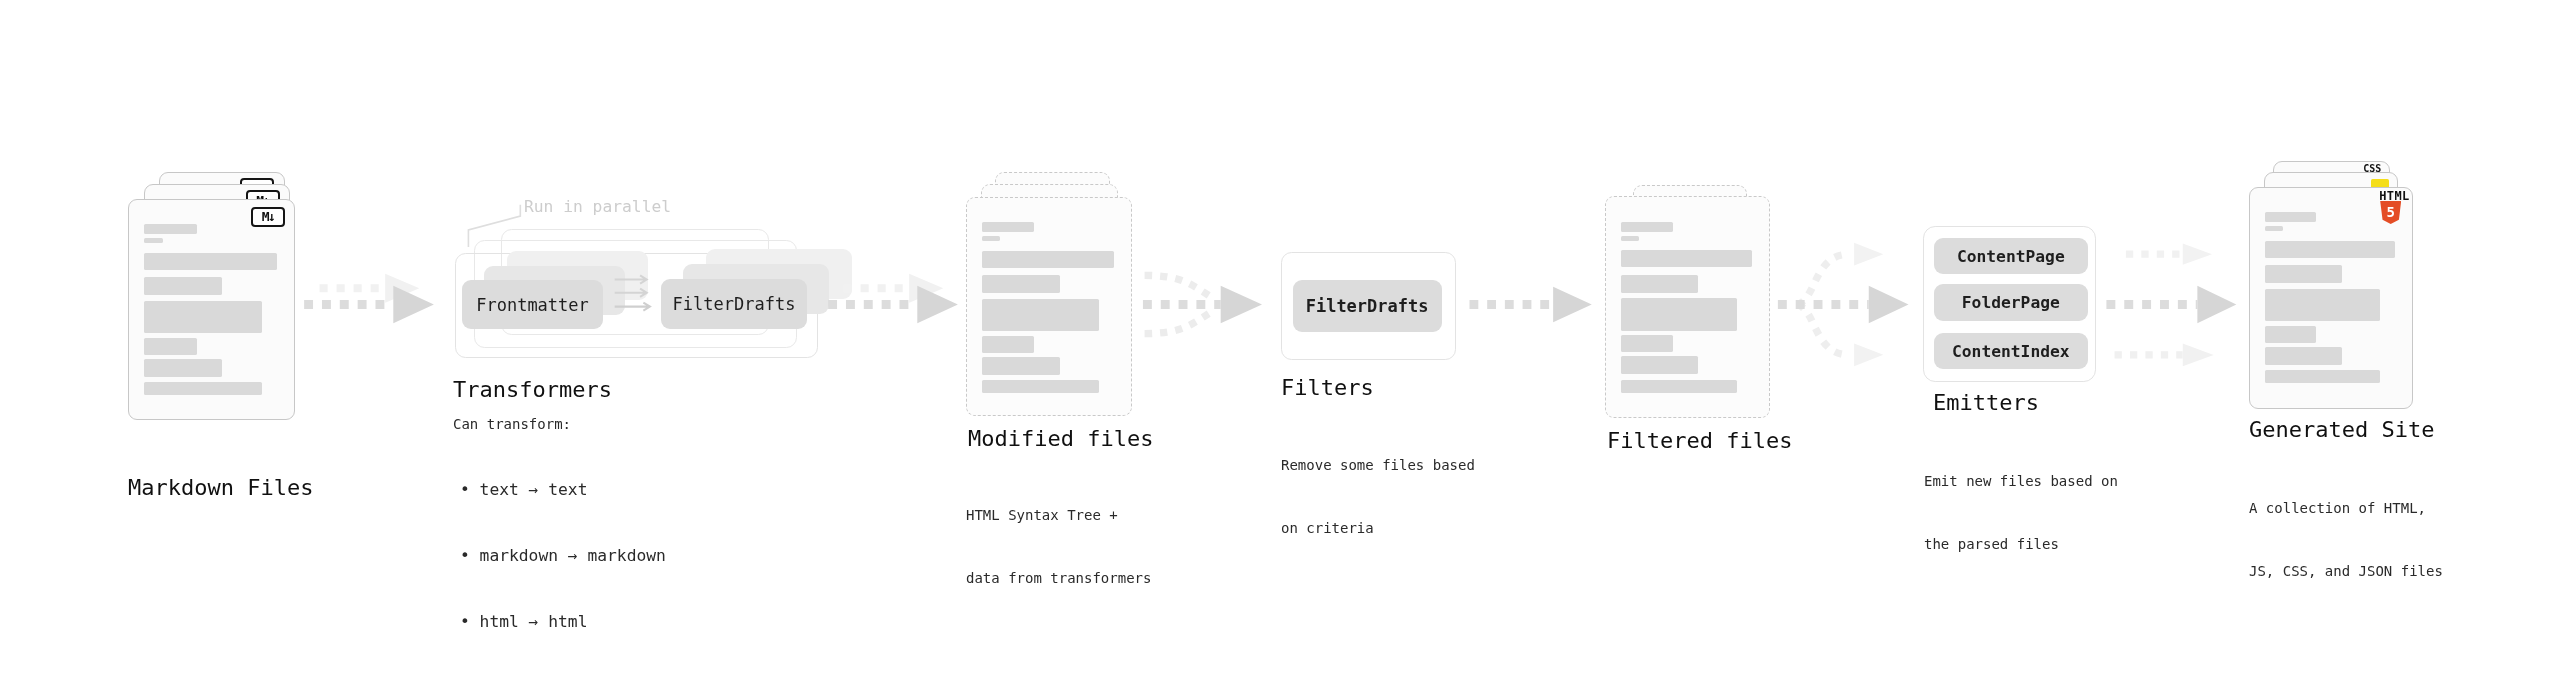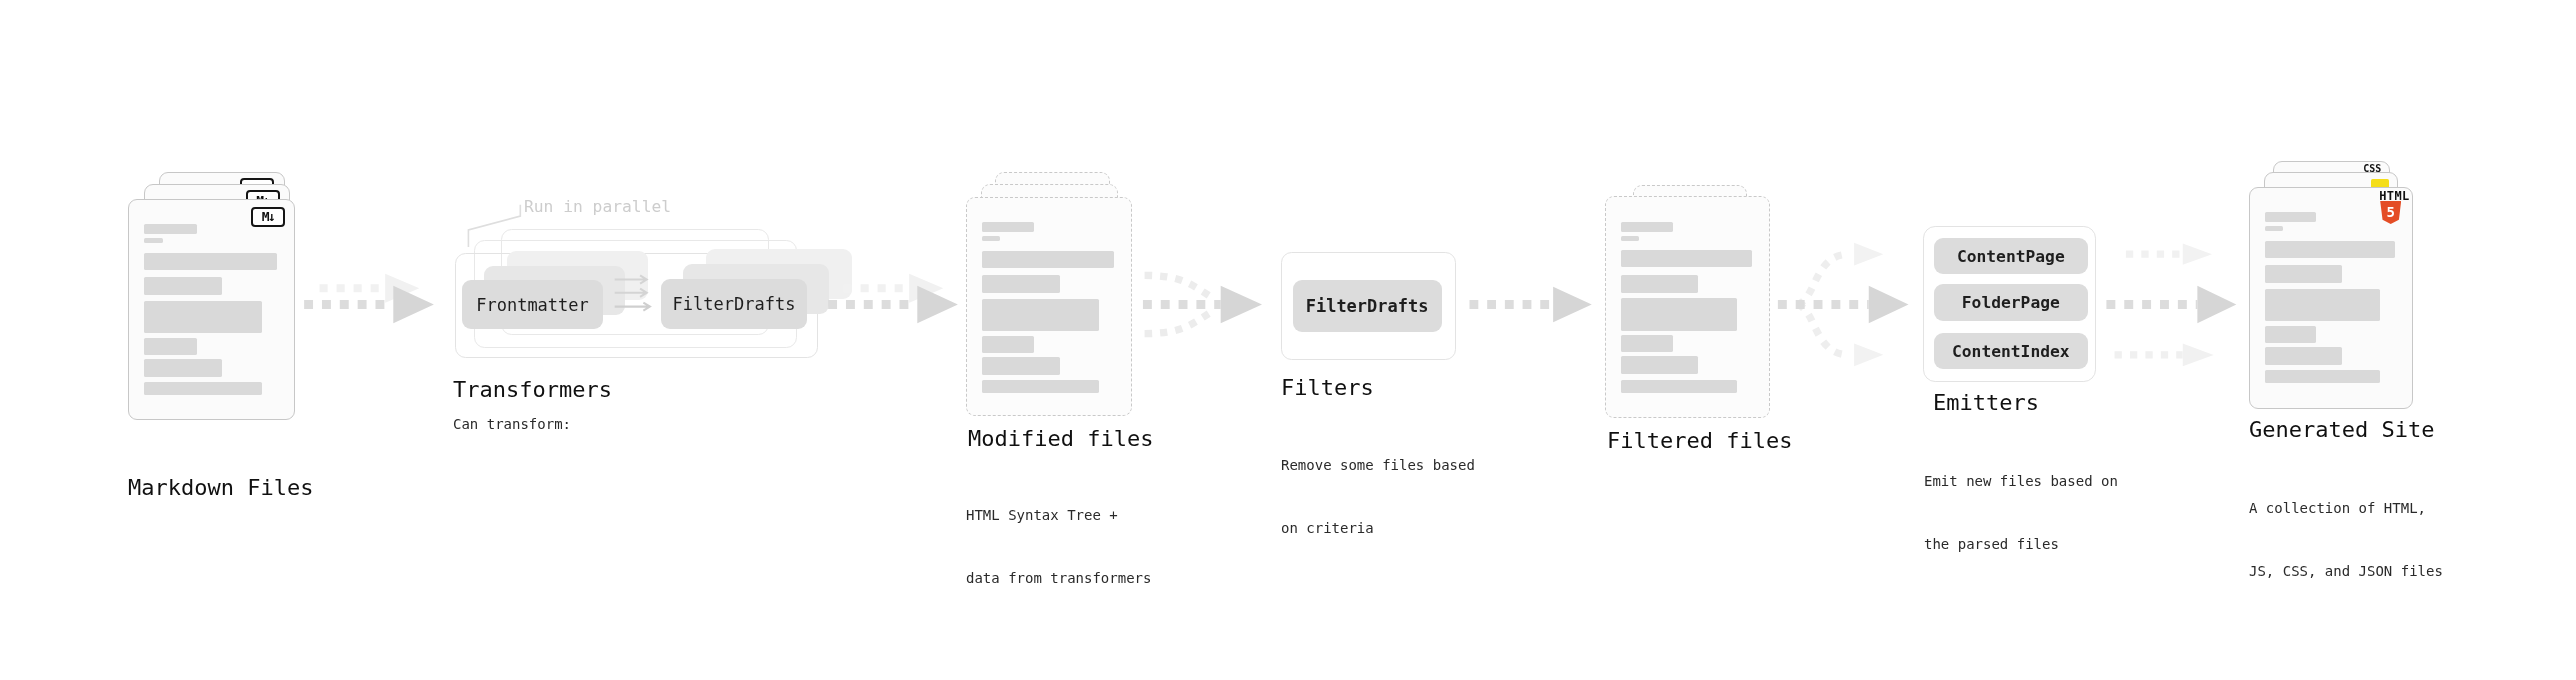--- a/index.html
+++ b/index.html
@@ -119,20 +119,25 @@
     <div class="pill" style="left:206px; top:84px; width:146px; height:50px;">FilterDrafts</div>
 
     <svg class="abs" style="left:158px; top:78px;" width="46" height="41" viewBox="0 0 56 50">
       <path d="M2,8 H40 M33,3 L41,8 L33,13" fill="none" stroke="#d4d4d4" stroke-width="2.5"></path>
       <path d="M2,24 H40 M33,19 L41,24 L33,29" fill="none" stroke="#d4d4d4" stroke-width="2.5"></path>
       <path d="M2,41 H44 M37,36 L45,41 L37,46" fill="none" stroke="#cfcfcf" stroke-width="2.5"></path>
     </svg>
   </div>
   <div class="stage-label" style="left:453px; top:377px;">Transformers</div>
   <div class="stage-desc" style="left:453px; top:414px;">Can transform:</div>
+  <div class="bullets" style="left:460px; top:435px;">
+    <div>• text → text</div>
+    <div>• markdown → markdown</div>
+    <div>• html → html</div>
+  </div>
 
   <svg class="abs" style="left:823px; top:268px;" width="140" height="60" viewBox="0 0 172 74">
     <line x1="25" y1="25" x2="106" y2="25" stroke="#f1f1f1" stroke-width="10" stroke-dasharray="10 11"></line>
     <polygon points="106,7 148,25 106,43" fill="#f1f1f1"></polygon>
     <line x1="6" y1="45" x2="116" y2="45" stroke="#dcdcdc" stroke-width="11" stroke-dasharray="11 11"></line>
     <polygon points="116,22 166,45 116,68" fill="#d6d6d6"></polygon>
   </svg>
 
   <div class="abs" style="left:966px; top:172px; width:167px; height:252px;">
     <div class="file-card dashed" style="left:29px; top:0; width:115px; height:49px;"></div>

